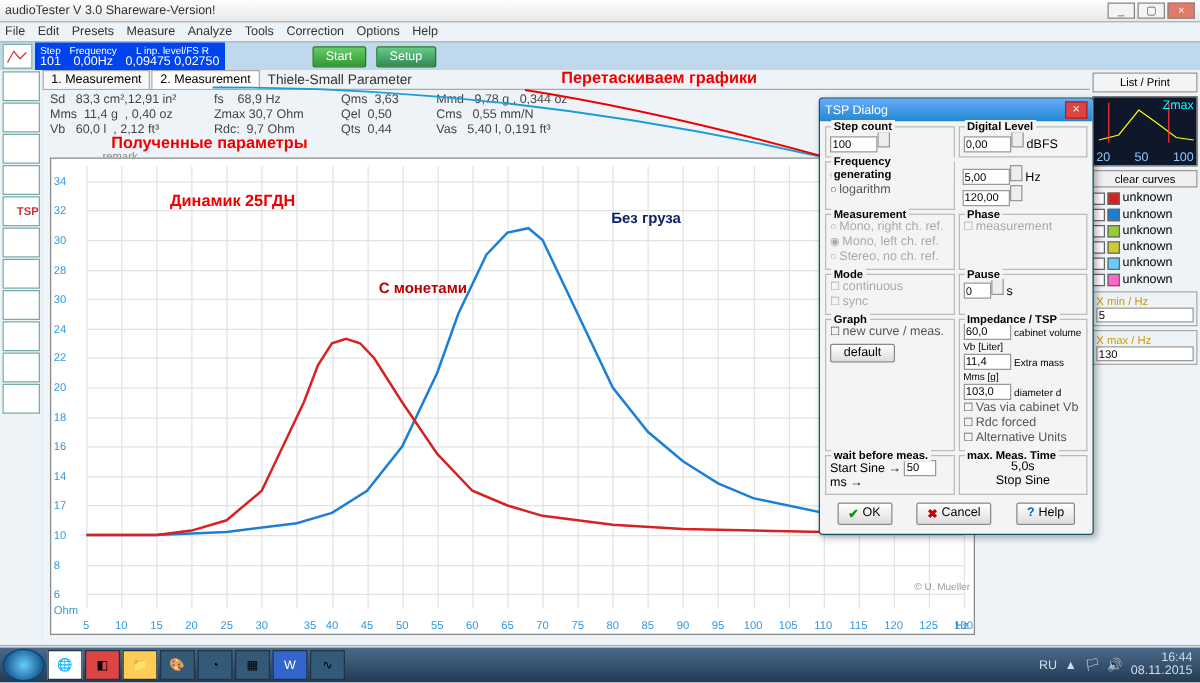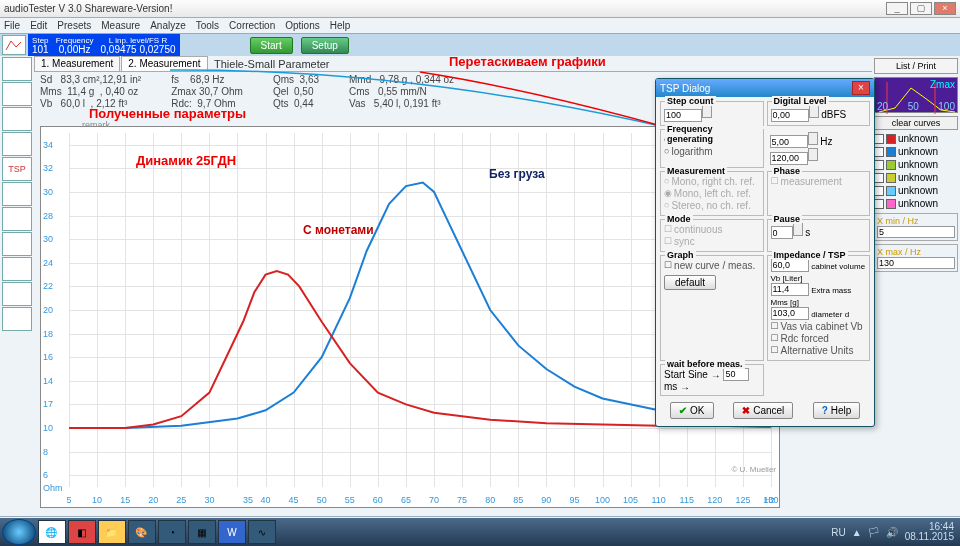--- a/index.html
+++ b/index.html
@@ -13,41 +13,41 @@
 .toprow{height:22px;display:flex;align-items:center;padding:0 2px;gap:2px}
 .minitool{width:24px;height:20px;border:1px solid #7aa;background:#fff;display:flex;align-items:center;justify-content:center}
 .stepbox{background:#0044ee;color:#fff;display:flex;gap:1px;padding:1px}
 .stepbox>div{background:#0044ee;padding:1px 3px;font-size:8px;line-height:9px;text-align:center}
 .stepbox .hdr{font-size:8px}
 .grnbtn{background:linear-gradient(#6c6,#393);color:#fff;border:1px solid #272;padding:2px 10px;border-radius:2px;font-size:10px;margin-left:6px}
 .grnbtn.setup{background:linear-gradient(#6c8,#385)}
 .content{position:absolute;top:56px;left:0;right:0;bottom:30px;display:flex}
 .lefttool{width:34px;background:#eef3f7;display:flex;flex-direction:column;gap:1px;padding:1px}
 .lefttool .tb{height:24px;border:1px solid #7aa;background:#fff;margin:0 1px}
-.lefttool .tb.tsp{color:#c33;font-weight:normal;font-size:9px;text-align:center;line-height:22px}
+.lefttool .tb.tsp{color:#c33;font-weight:bold;font-size:9px;text-align:right;line-height:22px}
 .mainarea{flex:1;position:relative;background:#eef3f7}
 .tabs{display:flex;height:16px;border-bottom:1px solid #aaa}
 .tab{padding:1px 6px;border:1px solid #aaa;border-bottom:none;background:#f8f8f8;margin-right:1px;font-size:10px}
 .tab.active{background:#fff}
 .paramtext{position:absolute;top:2px;left:180px;font-size:11px;color:#333}
 .params{padding:2px 6px;font-size:9px;color:#444;display:flex;gap:30px;line-height:12px;font-family:'Courier New',monospace}
 .params .col{white-space:pre}
 .ann-red{position:absolute;color:#e00;font-weight:bold;font-size:13px;z-index:5}
 .chart{position:absolute;top:70px;left:6px;right:92px;bottom:8px;background:#fff;border:1px solid #888}
 .chart-inner{position:absolute;top:6px;left:28px;right:8px;bottom:20px}
 .grid-v,.grid-h{position:absolute;background:#e3e3e3}
 .grid-v{width:1px;top:0;bottom:0}
 .grid-h{height:1px;left:0;right:0}
 .ylab{position:absolute;left:2px;font-size:9px;color:#39d;transform:translateY(-50%)}
 .xlab{position:absolute;bottom:2px;font-size:9px;color:#39d;transform:translateX(-50%)}
 .axis-title-x{position:absolute;right:4px;bottom:2px;font-size:9px;color:#39d}
 .axis-title-y{position:absolute;left:2px;bottom:14px;font-size:9px;color:#39d}
 .curve{position:absolute;top:0;left:0;width:100%;height:100%}
 .rightcol{width:88px;background:#eef3f7;padding:2px;display:flex;flex-direction:column;gap:1px}
-.minigraph{height:36px;border:1px solid #888;background:#4c1d95;margin-bottom:2px;position:relative;color:#ff0;font-size:7px}
+.minigraph{height:56px;border:1px solid #888;background:#0f172a;margin-bottom:2px;position:relative;color:#ff0;font-size:7px}
 .smallbtn{height:14px;border:1px solid #999;background:#f0f0f0;font-size:9px;text-align:center;line-height:12px;margin-bottom:1px}
 .legend-row{display:flex;align-items:center;gap:2px;height:13px;font-size:9px}
 .legend-sw{width:10px;height:10px;border:1px solid #666}
 .chk{width:10px;height:10px;border:1px solid #666;background:#fff}
 .rangebox{border:1px solid #aaa;padding:2px;margin-top:2px}
 .rangebox .lbl{color:#c90;font-size:9px}
 .rangebox input{width:100%;border:1px solid #999;font-size:9px;padding:0 1px}
 .listprint{height:16px;border:1px solid #999;background:#f4f4f4;text-align:center;line-height:14px;font-size:9px;margin-bottom:2px}
 .dialog{position:absolute;top:78px;left:655px;width:220px;background:#f4f4f4;border:1px solid #156;border-radius:3px;box-shadow:2px 2px 6px rgba(0,0,0,.3);z-index:10}
 .dlg-title{height:18px;background:linear-gradient(#6af,#28c);color:#fff;font-size:10px;padding:2px 4px;display:flex;align-items:center;border-radius:2px 2px 0 0}
@@ -373,20 +373,25 @@
       <div><input class="inp" value="60,0" style=""> <span style="font-size:8px">cabinet volume Vb [Liter]</span></div>
       <div><input class="inp" value="11,4" style=""> <span style="font-size:8px">Extra mass Mms [g]</span></div>
       <div><input class="inp" value="103,0" style=""> <span style="font-size:8px">diameter d</span></div>
       <label>☐ <span>Vas via cabinet Vb</span></label>
       <label>☐ <span>Rdc forced</span></label>
       <label>☐ <span>Alternative Units</span></label>
     </div>
     <div class="grp" style="grid-column:1"><div class="gt">wait before meas.</div>
       <span>Start Sine</span> → <input class="inp" style="width: 26px;" value="50"> <span>ms</span> →
     </div>
+    <div class="grp" style="grid-column:2">
+        <div class="gt">max. Meas. Time</div>
+      <div style="text-align:center"><span>5,0s</span></div>
+      <div style="text-align:center">Stop Sine</div>
+    </div>
     <div class="dlg-bot">
       <button class="dlg-btn">
           <span class="ok">✔</span>
           <span>OK</span>
         </button>
       <button class="dlg-btn">
           <span class="cx">✖</span>
           <span>Cancel</span>
         </button>
       <button class="dlg-btn">

